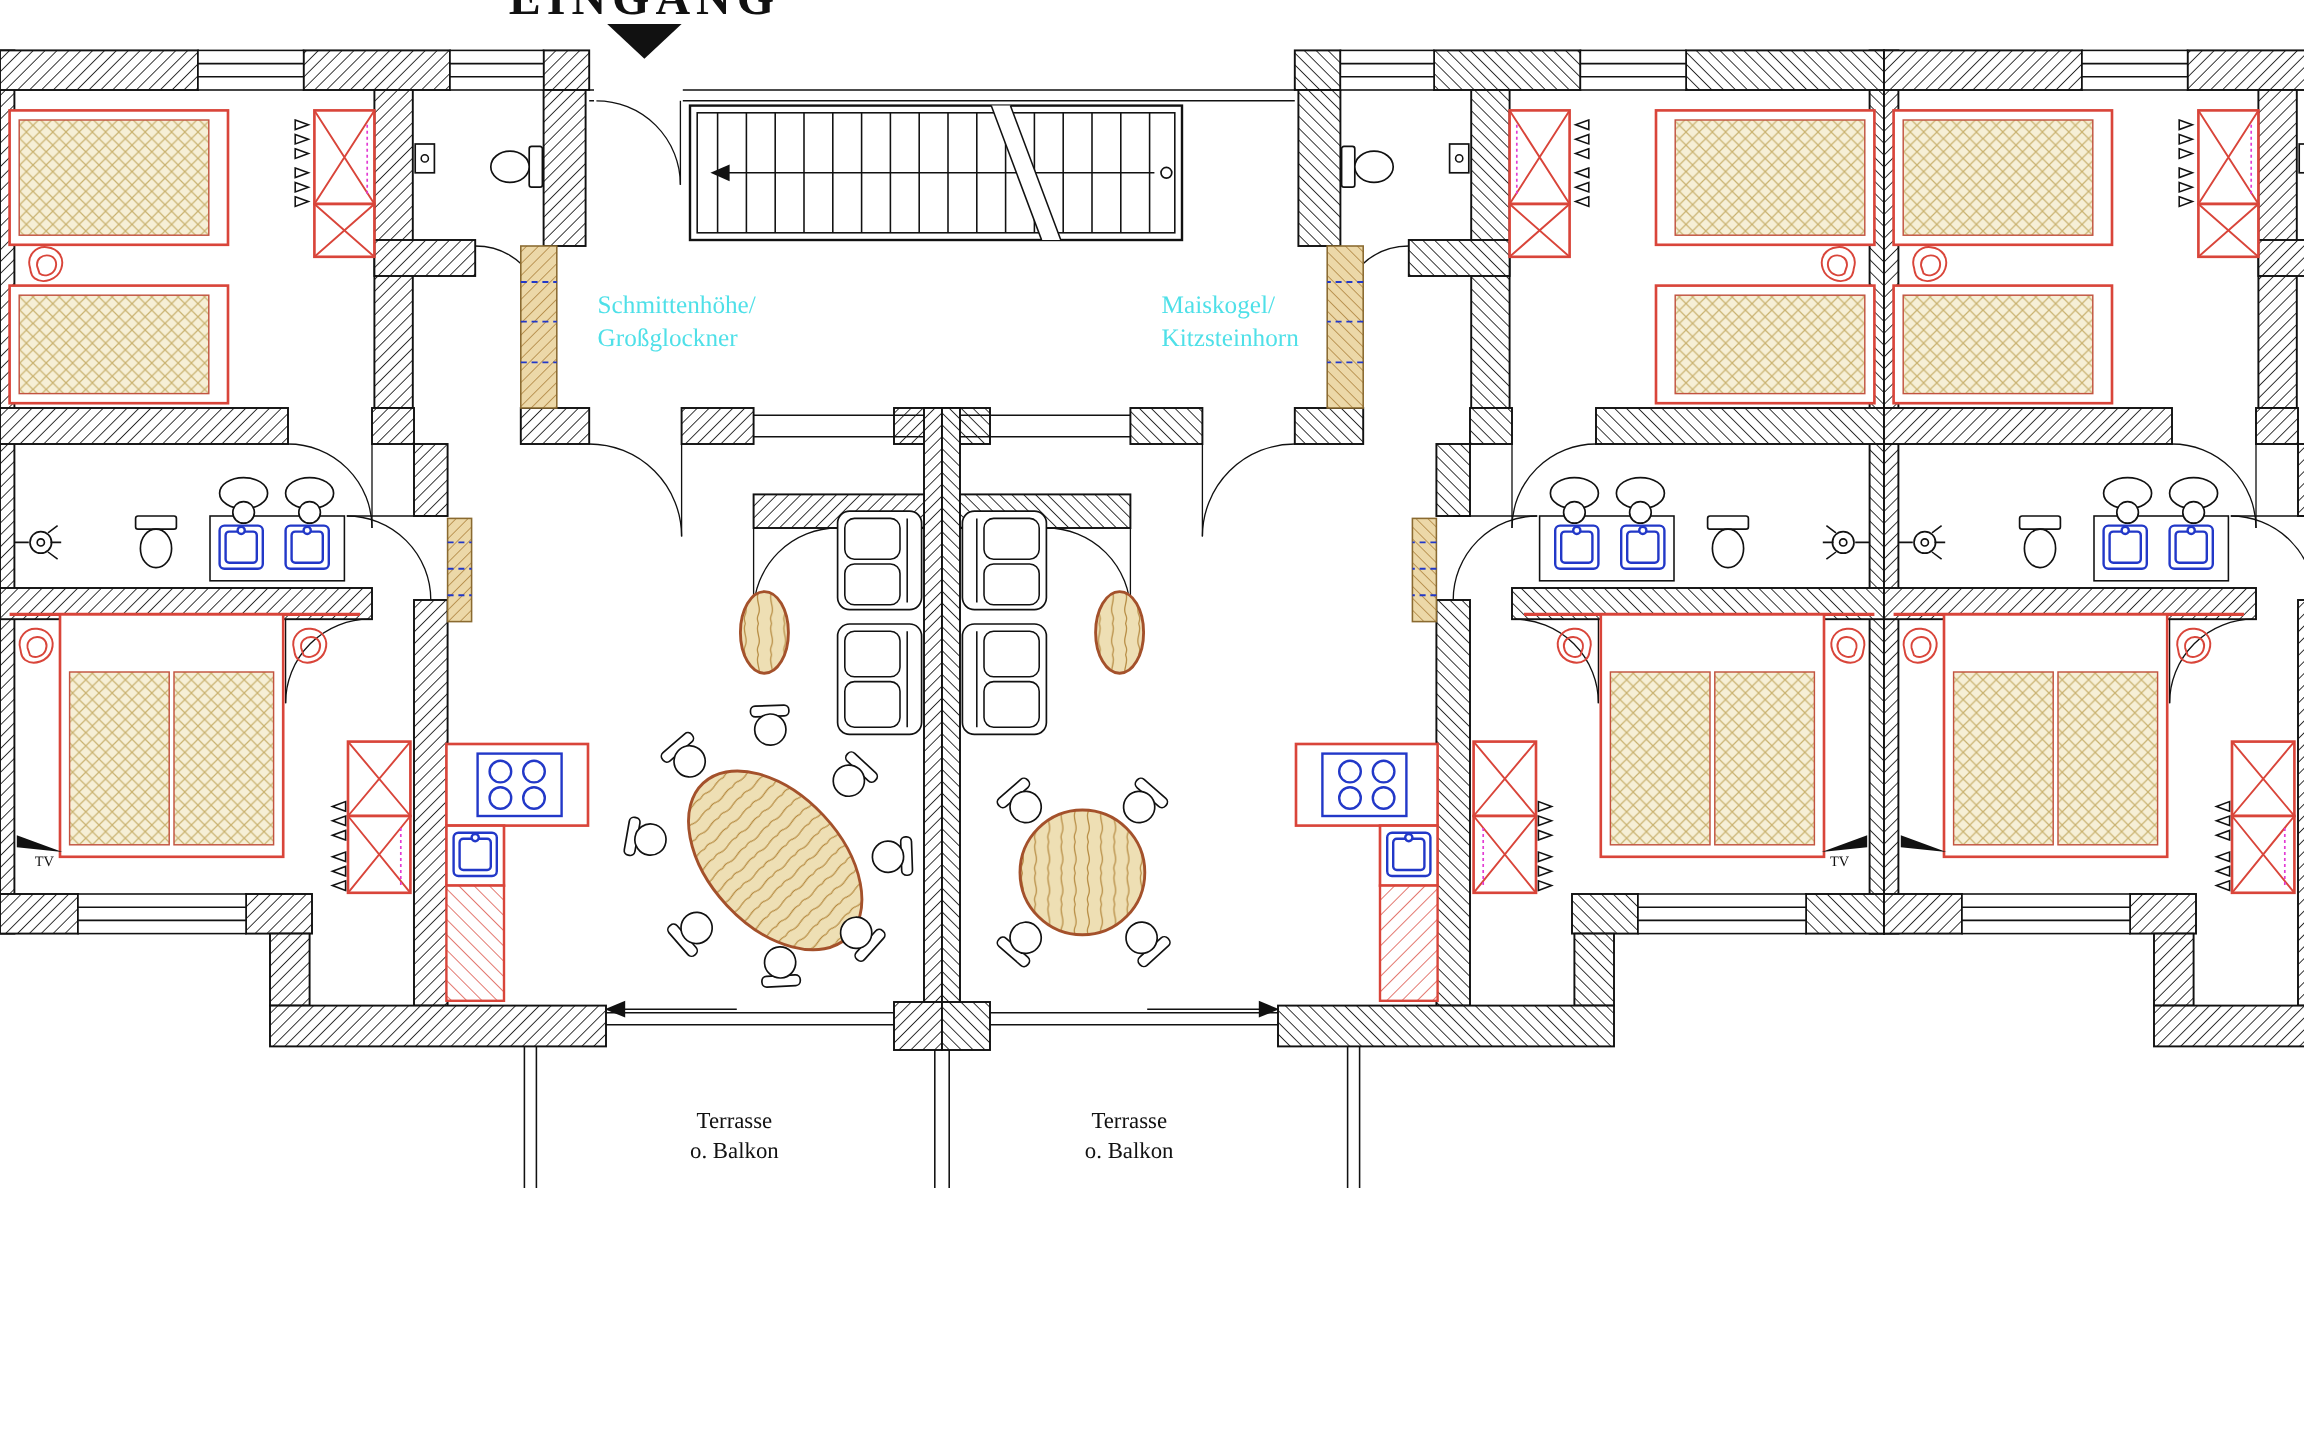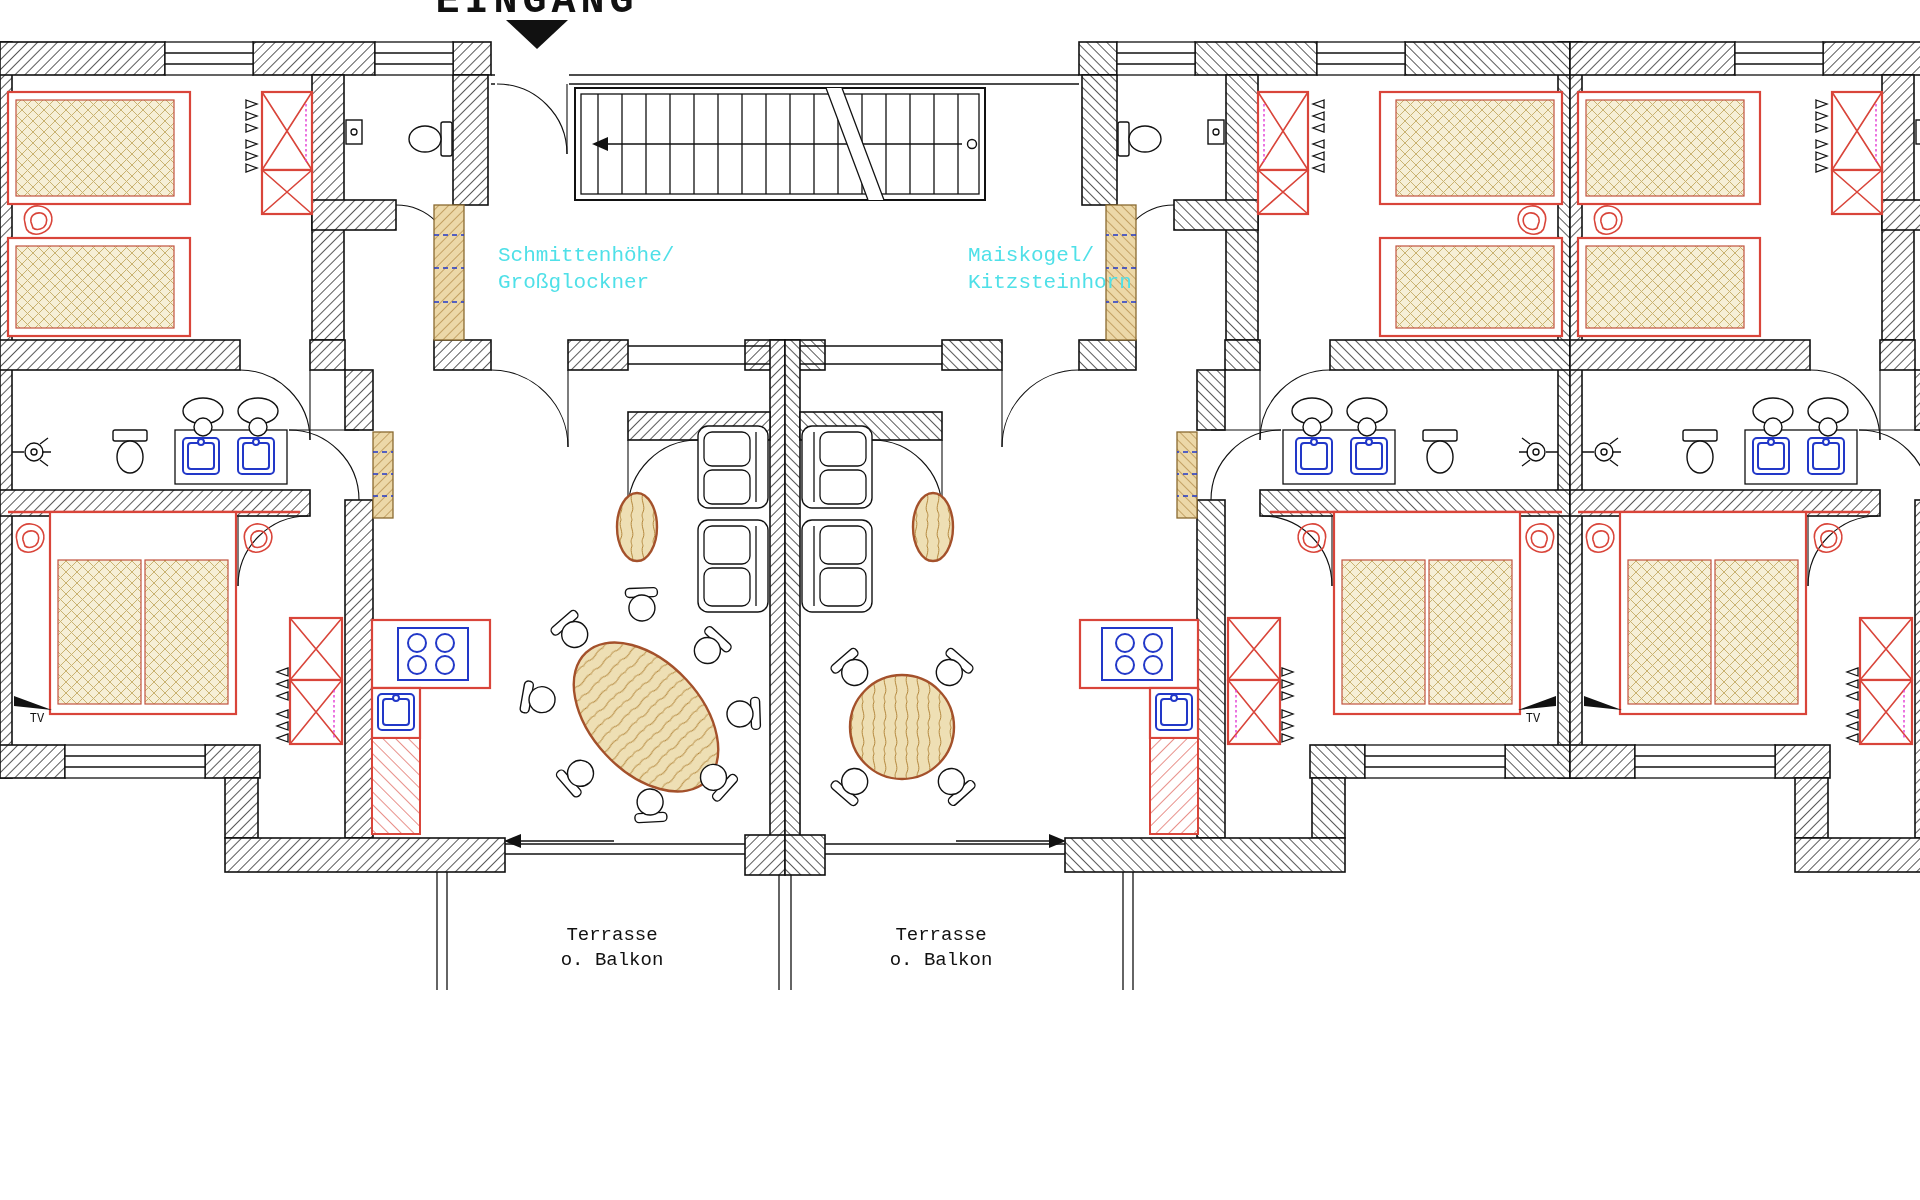--- a/index.html
+++ b/index.html
@@ -1,17 +1,17 @@
 <!DOCTYPE html>
 <html style="--red: #d9453a; --blue: #2238c8; --cyan: #4fe0e8; --magenta: #e33bd4; --wood: #b5893f; --wall: #111111;"><head>
 <meta charset="utf-8">
 <style>
   html,body{margin:0;padding:0;background:#fff;}
   .stage{position:relative;width:1920px;height:1200px;background:#fff;overflow:hidden;
-         font-family:Liberation Mono, monospace;}
+         font-family:Liberation Serif, serif;}
   svg{display:block;}
   
   .wall{fill:url(#hatch);stroke:#111;stroke-width:1.6;}
   .win{fill:#fff;stroke:#111;stroke-width:1.3;}
   .thin{fill:none;stroke:#111;stroke-width:1.3;}
   .thin2{fill:none;stroke:#111;stroke-width:2;}
   .door{fill:none;stroke:#111;stroke-width:1.1;}
   .blk{fill:#fff;stroke:#111;stroke-width:1.4;}
   .redl{fill:none;stroke:var(--red,#d9453a);stroke-width:2.6;}
   .redf{fill:#fff;stroke:var(--red,#d9453a);stroke-width:2.2;}

